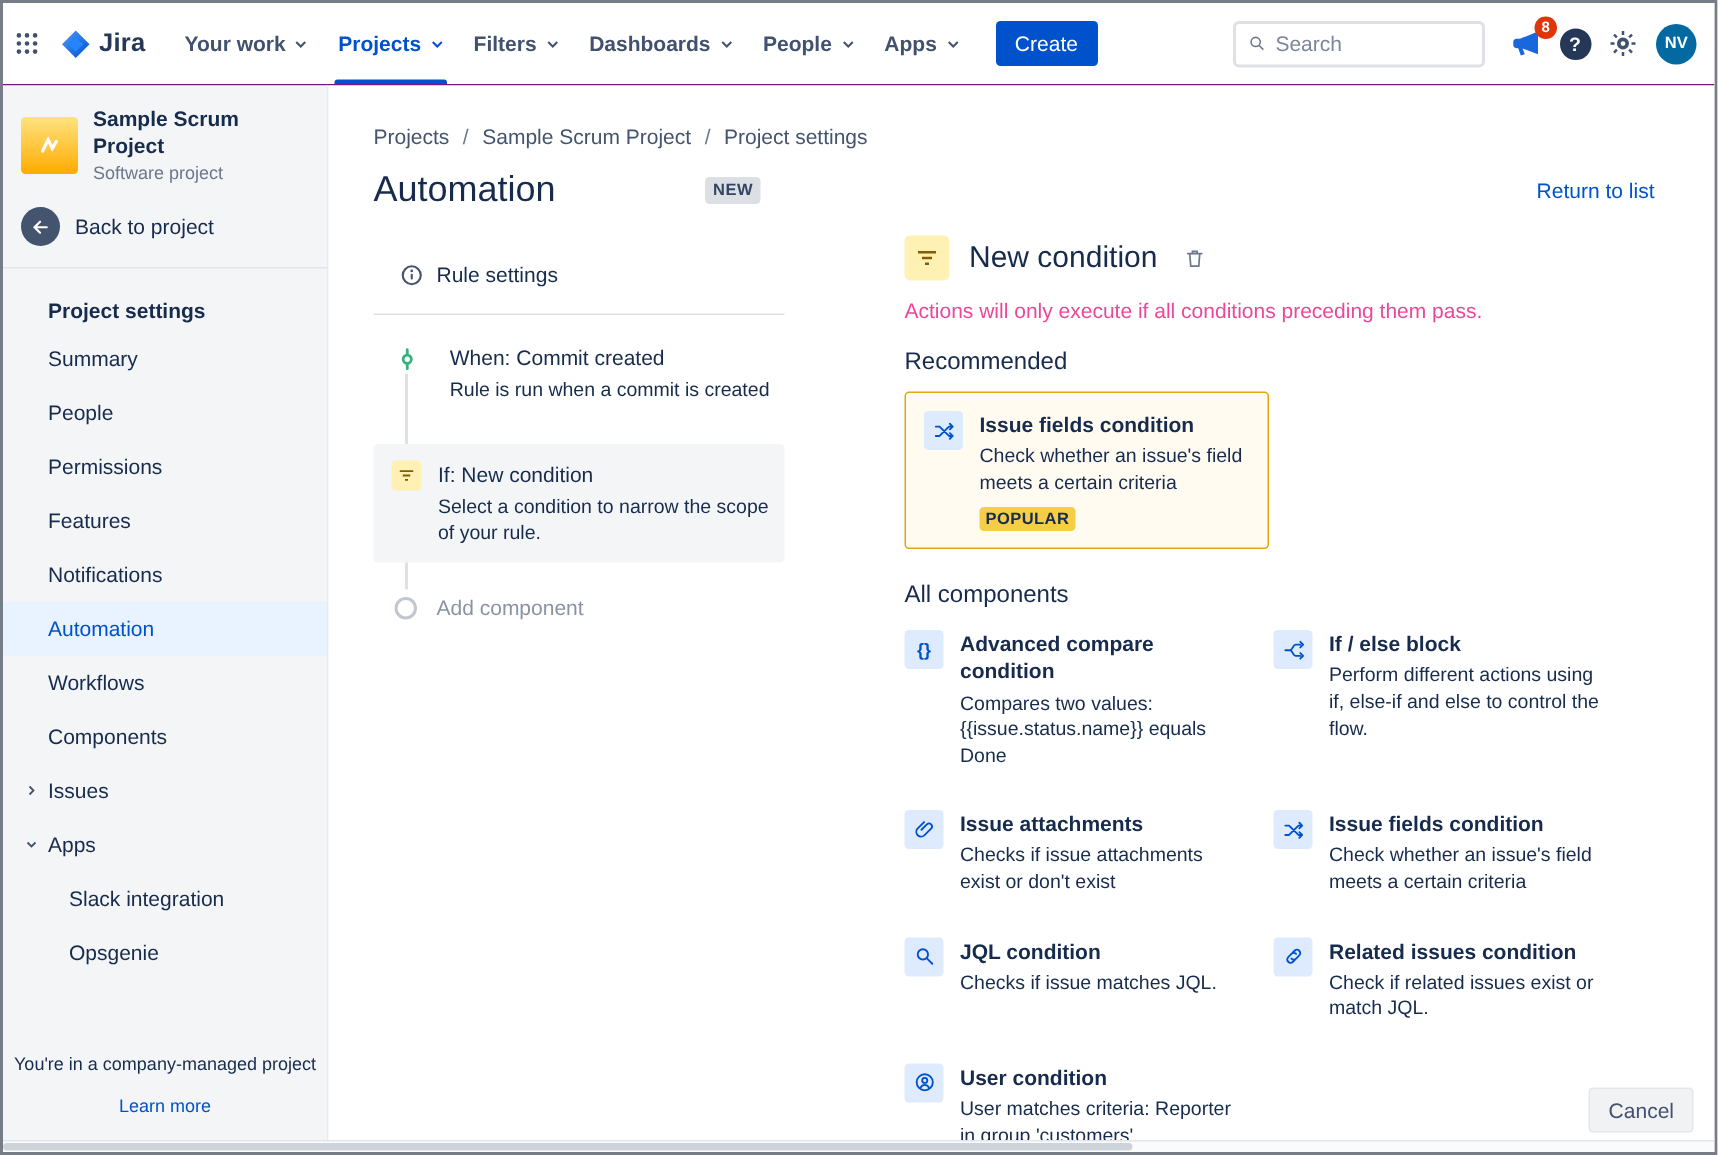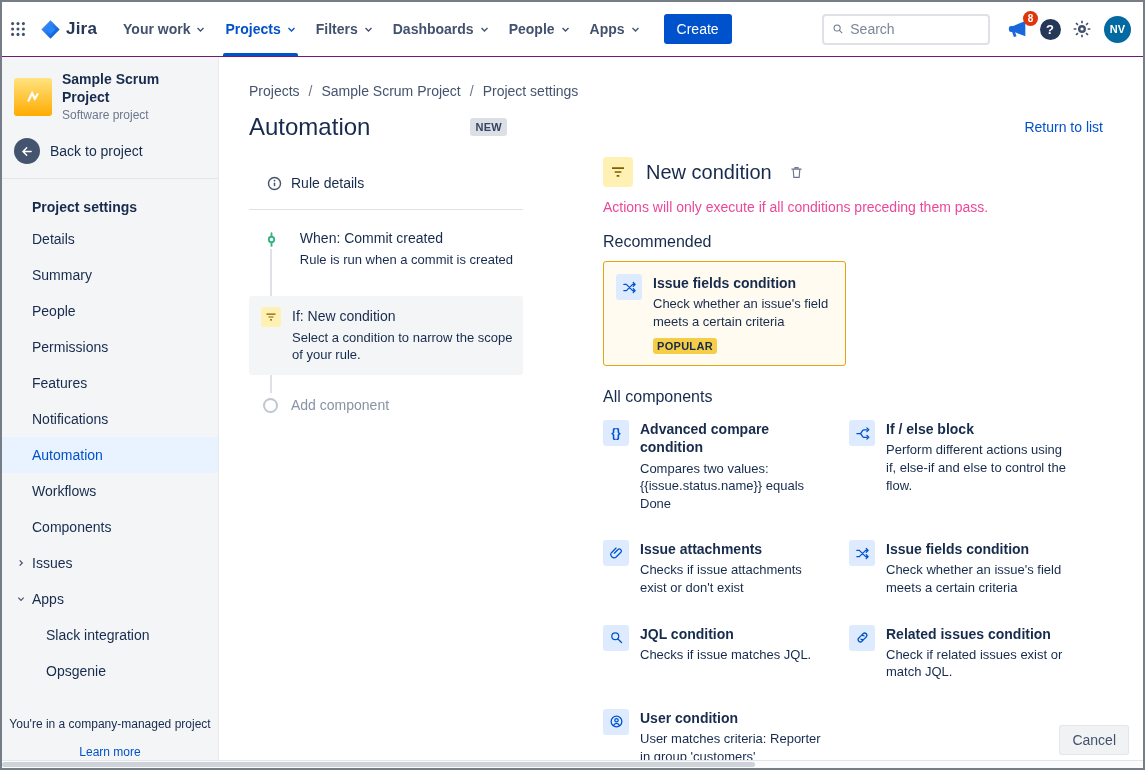--- a/index.html
+++ b/index.html
@@ -54,21 +54,21 @@
   .back-circle { width:26px; height:26px; border-radius:50%; background:#44546F; display:flex;
              align-items:center; justify-content:center; flex:0 0 26px; }
   .back-label { font-size:14px; color:#172B4D; }
   .side-heading { font-size:14px; font-weight:700; color:#172B4D; margin:20px 0 6px 30px; }
   .side-nav { display:flex; flex-direction:column; }
   .side-item { height:36px; display:flex; align-items:center; padding-left:30px; font-size:14px;
              color:#172B4D; cursor:pointer; gap:7px; }
   .side-item.active { background:#E9F2FF; color:#0052CC; }
   .side-item .twisty { margin-left:-15px; width:8px; display:flex; }
   .side-item.sub { padding-left:44px; }
-  .side-footer { position:absolute; left:0; right:0; bottom:0; text-align:center; }
+  .side-footer { position:absolute; left:0; right:0; bottom:14px; text-align:center; }
   .side-note { font-size:12px; color:#172B4D; padding:0 6px; }
   .side-learn { display:inline-block; margin-top:14px; font-size:12px; color:#0052CC; cursor:pointer; }
 
   
   .main { flex:1; padding:26px 40px 0 30px; position:relative; background:#fff; min-width:0; }
   .breadcrumb { font-size:14px; color:#44546F; display:flex; gap:0; align-items:center; }
   .crumb { color:#44546E; cursor:pointer; }
   .crumb + .crumb::before { content:"/"; color:#6B778C; margin:0 9px; cursor:default; display:inline-block; }
   .title-row { margin-top:14px; display:flex; align-items:center; }
   .page-title { font-size:24px; font-weight:500; color:#172B4D; }
@@ -254,23 +254,20 @@
             </svg>
           </span>
           <span class="back-label">Back to project</span>
         </div>
       </div>
 
       <div class="side-heading">Project settings</div>
 
       <nav class="side-nav">
         <div class="side-item">
-            <span>Details</span>
-          </div>
-        <div class="side-item">
             <span>Summary</span>
           </div>
         <div class="side-item">
             <span>People</span>
           </div>
         <div class="side-item">
             <span>Permissions</span>
           </div>
         <div class="side-item">
             <span>Features</span>
@@ -332,21 +329,21 @@
 
       <div class="columns">
 
         <div class="rule-col">
           <div class="rule-details">
             <svg width="15" height="15" viewBox="0 0 16 16">
               <circle cx="8" cy="8" r="6.4" fill="none" stroke="#44546F" stroke-width="1.5"></circle>
               <rect x="7.25" y="7" width="1.5" height="4" rx="0.7" fill="#44546F"></rect>
               <circle cx="8" cy="4.9" r="0.95" fill="#44546F"></circle>
             </svg>
-            <span class="rule-details-label">Rule details</span>
+            <span class="rule-details-label">Rule settings</span>
           </div>
           <div class="rule-divider"></div>
 
           <div class="steps">
             <div class="step">
               <span class="step-icon">
                 <svg width="15" height="15" viewBox="0 0 16 16" fill="none" stroke="#36B37E" stroke-width="2" stroke-linecap="round">
                   <path d="M8 1.2v3.4M8 11.4v3.4"></path>
                     <circle cx="8" cy="8" r="2.9"></circle>
                 </svg>

